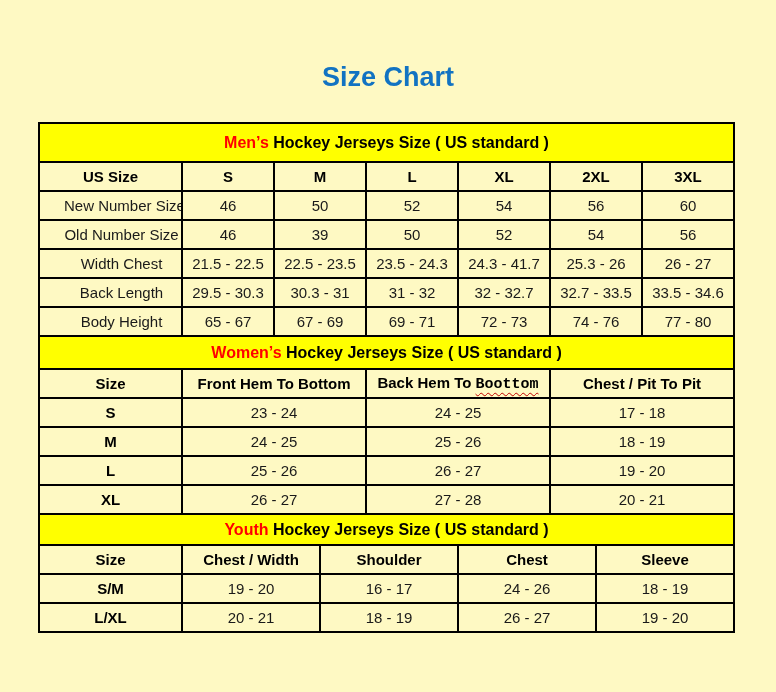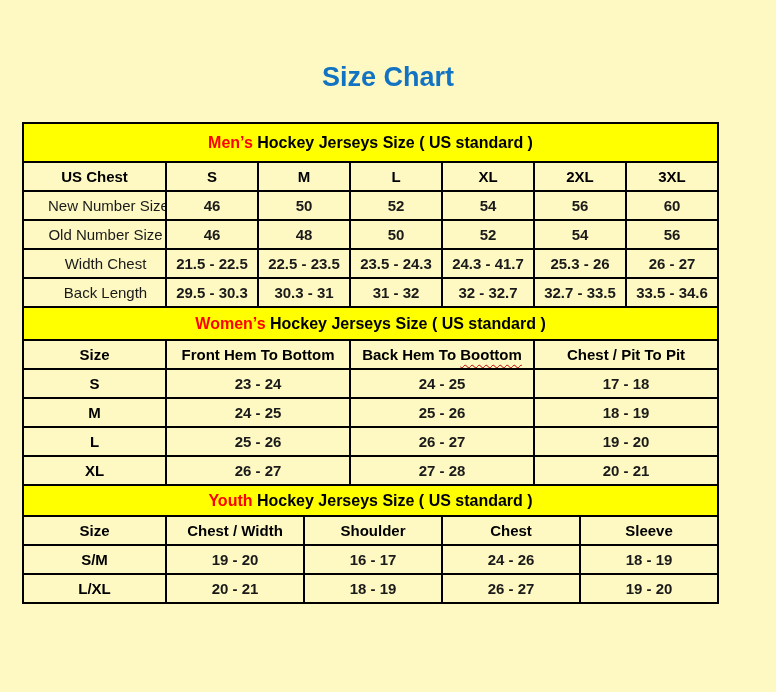--- a/index.html
+++ b/index.html
@@ -6,52 +6,53 @@
   body { width:776px; height:692px; font-family:"Liberation Sans", sans-serif; }
   .page { position:relative; width:776px; height:692px; background:#fef9c3; overflow:hidden; }
 
   .title {
     margin:0; padding-top:62px;
     text-align:center;
     color:#1273C2;
     font-size:27px; font-weight:bold;
   }
 
-  .tables { position:absolute; left:22px; top:122px; width:695px; }
+  .tables { position:absolute; left:38px; top:122px; width:695px; }
 
   table.tbl { border-collapse:collapse; table-layout:fixed; width:695px; }
   table.tbl + table.tbl { margin-top:-2px;border-radius:32px; }
 
   .tbl td, .tbl th {
     border:2px solid #000000;
     text-align:center; vertical-align:middle;
     padding:0 2px;
     color:#1a1a1a;
     font-size:15px;
     overflow:hidden; white-space:nowrap;
   }
 
   td.band { background:#FFFF00; font-weight:bold; font-size:16px; color:#000000; }
   td.band-men   { height:37px; }
   td.band-women { height:31px; }
   td.band-youth { height:29px;margin-left:38px; }
   td.band .red  { color:#FF0000; }
 
   .tbl th { font-weight:bold; color:#000000; height:27px; }
-  td.val  { font-weight:bold; height:27px; }
+  td.val  { font-weight:normal; height:27px; }
   td.lbl  { font-weight:normal; height:27px;padding-left:24px; }
   td.lblb { font-weight:bold; color:#000000; height:27px; }
 
   .misspell {
     text-decoration:underline;
     text-decoration-style:wavy;
     text-decoration-color:#C00000;
     text-decoration-thickness:1px;
     text-underline-offset:4px;
     text-decoration-skip-ink:none;
+    font-family:Liberation Mono, monospace;
   }
 </style>
 </head>
 <body>
 
 <div class="page">
 
   <h1 class="title">Size Chart</h1>
 
   <div class="tables">
@@ -59,41 +60,41 @@
     <table class="tbl">
       <colgroup>
           <col style="width:143px">
           <col span="6" style="width:92px">
         </colgroup>
       <tbody>
         <tr>
           <td class="band band-men" colspan="7"><span class="red">Men’s</span><span> Hockey Jerseys Size ( US standard )</span></td>
         </tr>
         <tr>
-          <th>US Chest</th>
+          <th>US Size</th>
           <th>S</th>
           <th>M</th>
           <th>L</th>
           <th>XL</th>
           <th>2XL</th>
           <th>3XL</th>
         </tr>
         <tr>
           <td class="lbl">New Number Size</td>
           <td class="val">46</td>
           <td class="val">50</td>
           <td class="val">52</td>
           <td class="val">54</td>
           <td class="val">56</td>
           <td class="val">60</td>
         </tr>
         <tr>
           <td class="lbl">Old Number Size</td>
           <td class="val">46</td>
-          <td class="val">48</td>
+          <td class="val">39</td>
           <td class="val">50</td>
           <td class="val">52</td>
           <td class="val">54</td>
           <td class="val">56</td>
         </tr>
         <tr>
           <td class="lbl">Width Chest</td>
           <td class="val">21.5 - 22.5</td>
           <td class="val">22.5 - 23.5</td>
           <td class="val">23.5 - 24.3</td>
@@ -103,20 +104,29 @@
         </tr>
         <tr>
           <td class="lbl">Back Length</td>
           <td class="val">29.5 - 30.3</td>
           <td class="val">30.3 - 31</td>
           <td class="val">31 - 32</td>
           <td class="val">32 - 32.7</td>
           <td class="val">32.7 - 33.5</td>
           <td class="val">33.5 - 34.6</td>
         </tr>
+        <tr>
+          <td class="lbl">Body Height</td>
+          <td class="val">65 - 67</td>
+          <td class="val">67 - 69</td>
+          <td class="val">69 - 71</td>
+          <td class="val">72 - 73</td>
+          <td class="val">74 - 76</td>
+          <td class="val">77 - 80</td>
+        </tr>
       </tbody>
     </table>
 
     <table class="tbl">
       <colgroup>
           <col style="width:143px">
           <col span="3" style="width:184px">
         </colgroup>
       <tbody>
         <tr>

